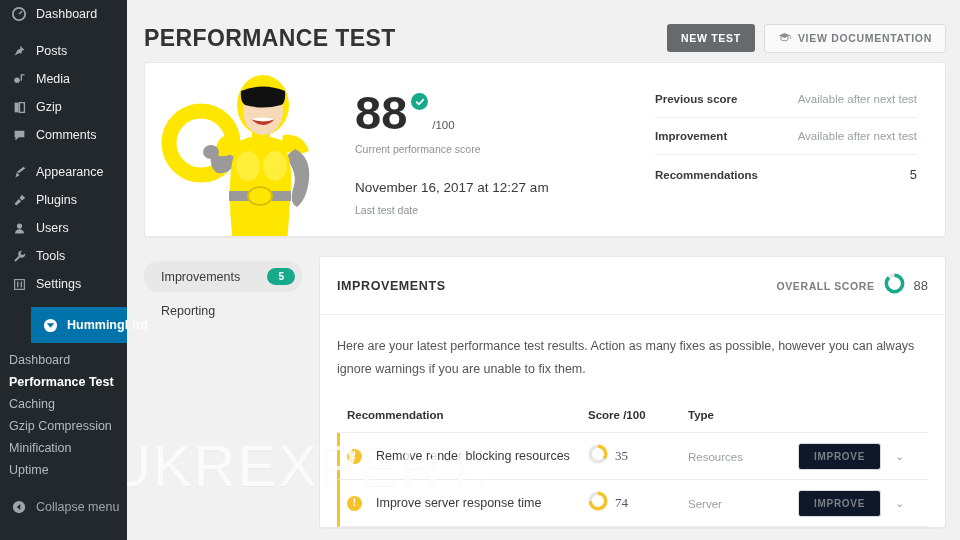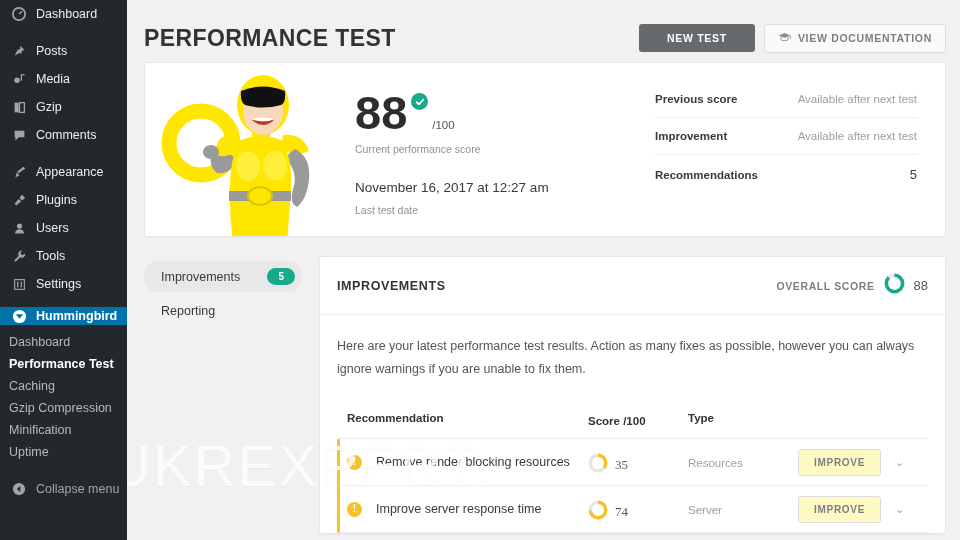--- a/index.html
+++ b/index.html
@@ -22,23 +22,23 @@
     position: relative; cursor: pointer;
   }
   .wp-item .ico {
     width: 20px; flex: 0 0 20px; display: flex; align-items: center;
     justify-content: center; color: #a0a5aa; margin-right: 7px;
   }
   .wp-item .ico svg { display: block; }
   .wp-sep { height: 9px; }
 
   .hb-item {
-    display: flex; align-items: center; height: 18px; padding-left: 9px;
+    display: flex; align-items: center; height: 36px; padding-left: 9px;
     background: #0073aa; color: #fff; font-size: 12.5px; font-weight: bold;
-    position: relative; cursor: pointer;
+    position: relative; cursor: pointer; margin-left: 31px;
   }
   .hb-item .ico { width: 20px; flex:0 0 20px; display:flex; align-items:center;
     justify-content:center; margin-right: 7px; }
   .hb-arrow {
     position: absolute; right: -8px; top: 50%; transform: translateY(-50%);
     width: 0; height: 0; border-top: 8px solid transparent;
     border-bottom: 8px solid transparent; border-left: 8px solid #f1f1f1;
   }
   .sub-item {
     height: 22px; display: flex; align-items: center;
@@ -67,21 +67,21 @@
   #page-head {
     display: flex; align-items: center; justify-content: space-between;
     padding: 14px 14px 0 17px; height: 62px;
   }
   #page-title {
     font-size: 23px; font-weight: bold; color: #333; letter-spacing: .4px;
   }
   .head-btns { display: flex; align-items: center; gap: 9px; }
   .btn-solid {
     background: #666a6d; color: #fff; font-size: 10.5px; font-weight: bold;
-    letter-spacing: .7px; padding: 8px 28px; border: none; border-radius: 3px;
+    letter-spacing: .7px; padding: 8px 14px; border: none; border-radius: 3px;
     cursor: pointer;
   }
   .btn-outline {
     background: #fafafa; color: #7b7f83; font-size: 10.5px; font-weight: bold;
     letter-spacing: .7px; padding: 7px 13px; border: 1px solid #dcdcdc;
     border-radius: 3px; cursor: pointer; display: flex; align-items: center; gap: 7px;
   }
 
   .card {
     background: #fff; border: 1px solid #e7e7e7; border-radius: 3px;
@@ -144,42 +144,42 @@
   .overall-num { font-size: 13px; color: #555; }
 
   #panel-body { padding: 20px 17px 0 17px; }
   #intro { font-size: 12.5px; color: #555; line-height: 1.85; max-width: 595px; }
 
   #table-head {
     display: flex; align-items: center; padding: 28px 0 11px 10px;
     border-bottom: 1px solid #ededed;
   }
   .col-rec { flex: 1; }
-  .col-score { width: 100px; flex: 0 0 100px; margin-top: 6px; }
+  .col-score { width: 100px; flex: 0 0 100px; }
   .col-type { width: 110px; flex: 0 0 110px; }
   .col-act { width: 130px; flex: 0 0 130px; }
   .th { font-size: 11.5px; font-weight: bold; color: #333; }
 
   .trow {
     display: flex; align-items: center; height: 47px;
     border-bottom: 1px solid #ededed; border-left: 3px solid #f5c227;
     padding-left: 7px; background: #fff;
   }
   .warn-ico {
     width: 15px; height: 15px; border-radius: 50%; background: #f5c227;
     display: flex; align-items: center; justify-content: center;
     color: #fff; font-size: 10px; font-weight: bold; flex: 0 0 15px;
     margin-right: 14px; line-height: 1;
   }
   .rec-name { font-size: 12.5px; color: #3a3a3a; }
   .score-cell { display: flex; align-items: center; gap: 7px; }
   .score-val { font-size: 13px; color: #555; font-family: Liberation Serif, serif; }
   .type-val { font-size: 11.5px; color: #9aa0a4; }
   .btn-improve {
-    background: #fef9c3; border: 1px solid #dcdcdc; border-radius: 3px;
+    background: #0f172a; border: 1px solid #dcdcdc; border-radius: 3px;
     color: #7b7f83; font-size: 10px; font-weight: bold; letter-spacing: .7px;
     padding: 7px 15px; cursor: pointer;
   }
   .chev { margin-left: 14px; color: #9aa0a4; font-size: 11px; cursor: pointer; }
 </style>
 </head>
 <body>
 
 <div id="app">
 

